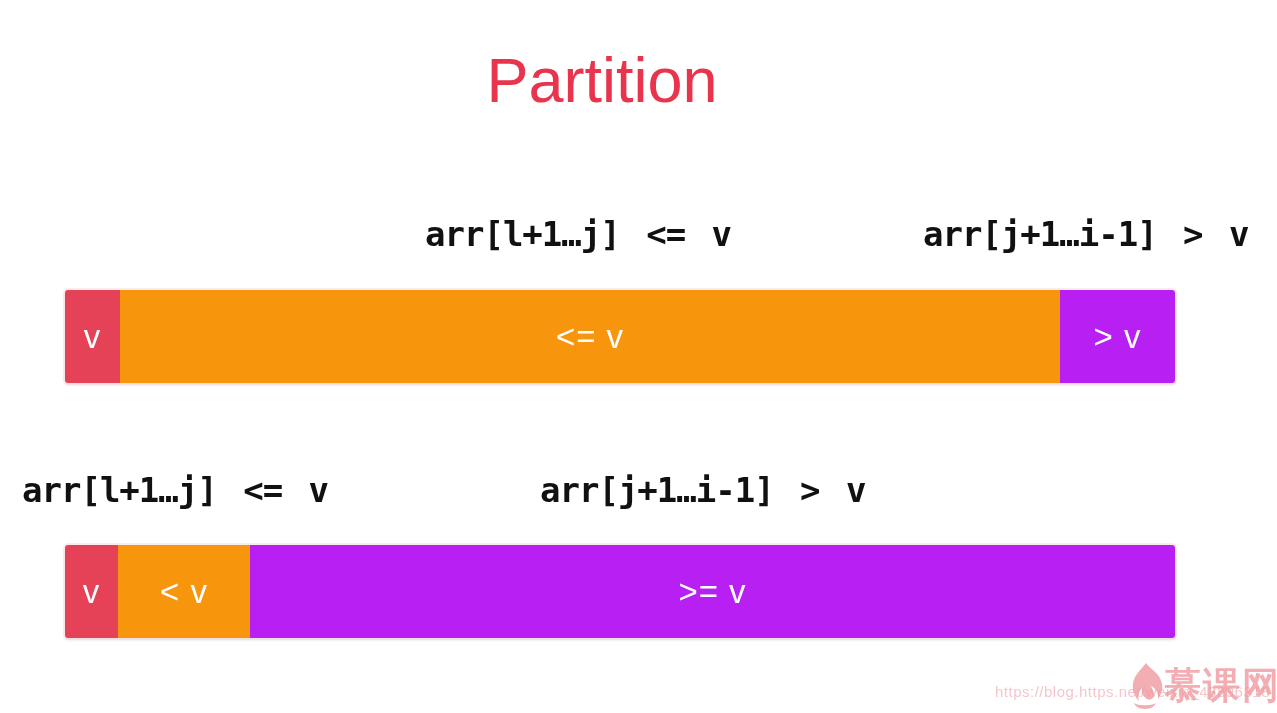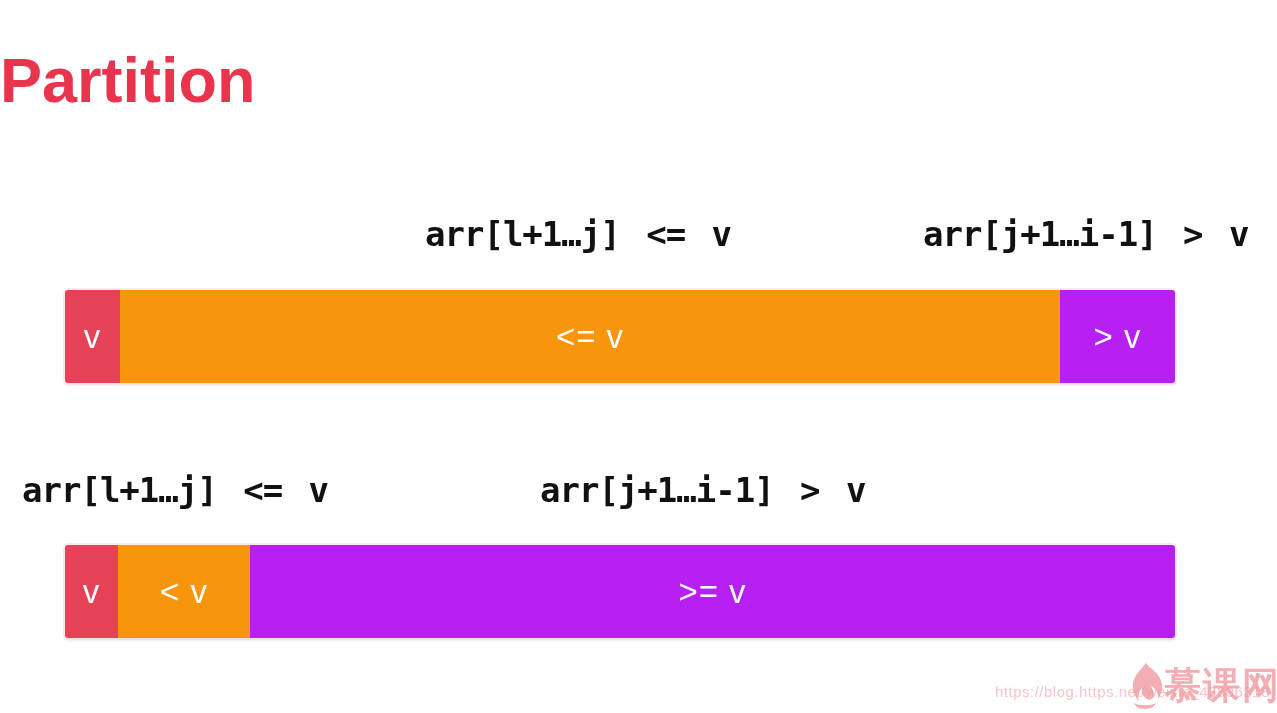--- a/index.html
+++ b/index.html
@@ -9,23 +9,23 @@
     height: 713px;
     background: #ffffff;
     overflow: hidden;
     font-family: "Liberation Sans", sans-serif;
   }
   .title {
     position: absolute;
     top: 44px;
     left: 0;
     width: 1204px;
-    text-align: left;
+    text-align: center;
     font-size: 63px;
-    font-weight: 700;
+    font-weight: 400;
     letter-spacing: 0px;
   }
   .arr-label {
     position: absolute;
     font-family: "DejaVu Sans Mono", monospace;
     font-weight: bold;
     font-size: 34px;
     color: #111111;
     white-space: nowrap;
     word-spacing: 7px;

